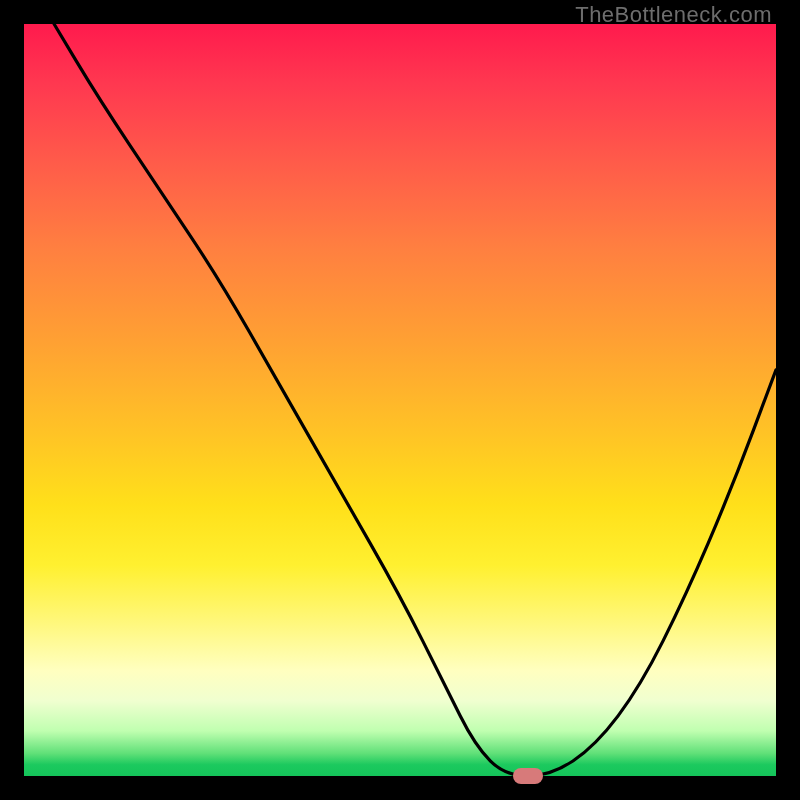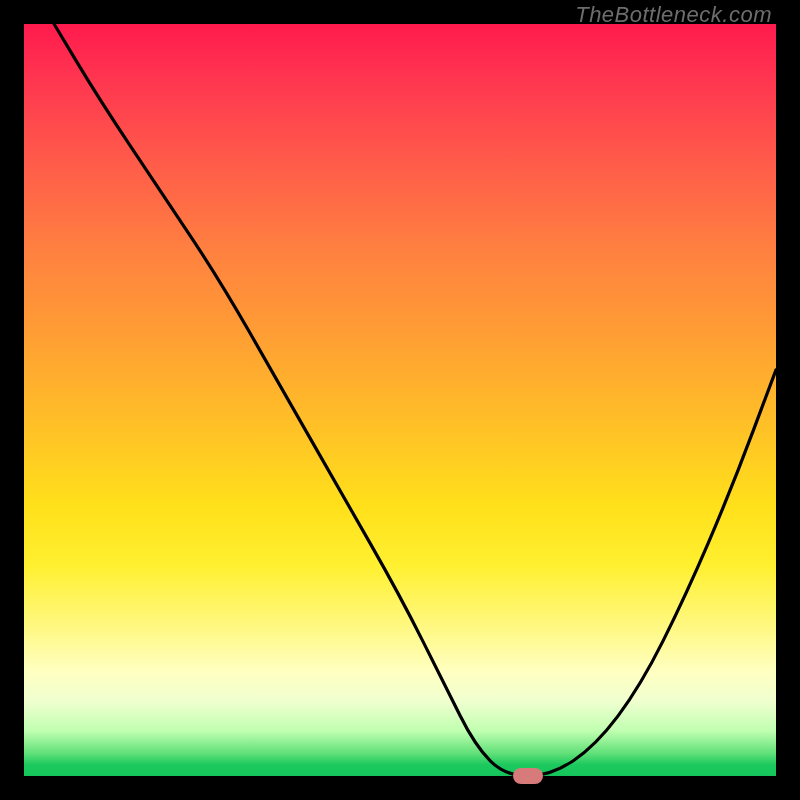--- a/index.html
+++ b/index.html
@@ -10,21 +10,20 @@
     background: #000;
     font-family: Arial, Helvetica, sans-serif;
     overflow: hidden;
   }
   .frame {
     position: absolute;
     left: 0; top: 0;
     width: 800px;
     height: 632px;
     background: #000;
-    font-style: italic;
   }
   .plot {
     position: absolute;
     left: 24px;
     top: 24px;
     width: 752px;
     height: 752px;
     background: linear-gradient(to bottom,
       #ff1a4d 0%,
       #ff3850 8%,

